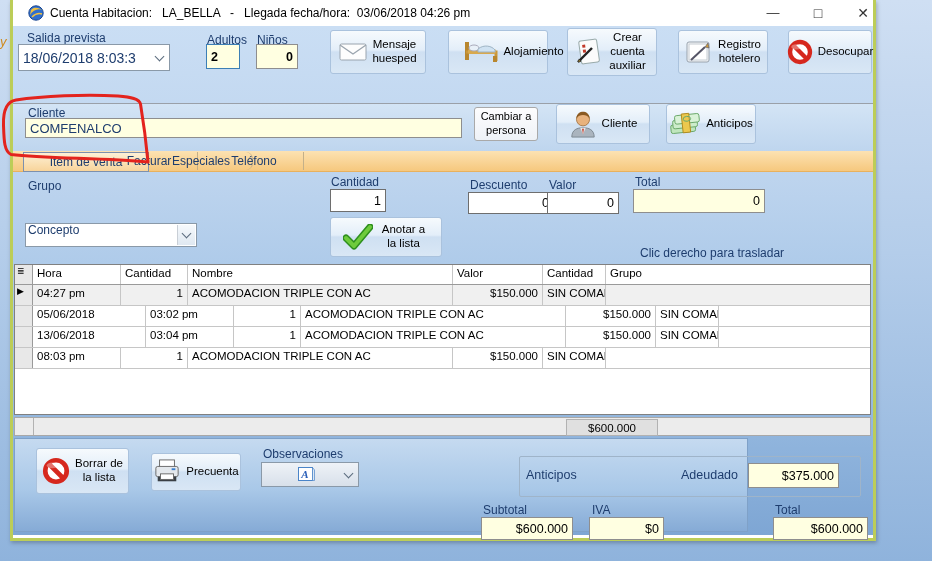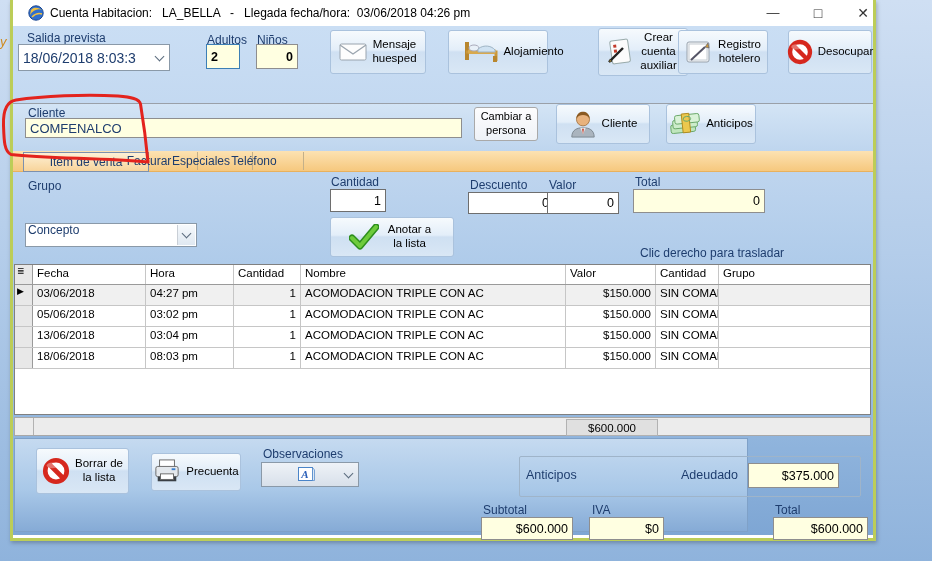--- a/index.html
+++ b/index.html
@@ -91,21 +91,21 @@
           <path d="M3,2 L3,20" stroke="#b8862e" stroke-width="4"></path>
           <path d="M2,12 L32,12 L32,21" stroke="#c9973a" stroke-width="3" fill="none"></path>
           <rect x="4" y="9" width="28" height="5" rx="2" fill="#d8a94e"></rect>
           <ellipse cx="10" cy="8" rx="5" ry="3" fill="#e8f0f8" stroke="#aab"></ellipse>
           <path d="M14,9 C20,4 28,6 31,10 L31,12 L14,12 Z" fill="#cfe2f2" stroke="#9fb4c4"></path>
           <rect x="29" y="16" width="4" height="6" fill="#b8862e"></rect>
         </svg>
         <span class="txt">Alojamiento</span>
       </div>
 
-      <div class="abs btn" style="left:585px;top:2px;width:90px;height:48px;">
+      <div class="abs btn" style="left:554px;top:2px;width:90px;height:48px;">
         <svg class="icon" width="26" height="28" viewBox="0 0 26 28">
           <rect x="4" y="2" width="18" height="23" rx="2" fill="#fbfbfb" stroke="#9aa" transform="rotate(-8 13 13)"></rect>
           <rect x="7" y="6" width="3" height="3" fill="#c23a2a" transform="rotate(-8 13 13)"></rect>
           <rect x="7" y="11" width="3" height="3" fill="#c23a2a" transform="rotate(-8 13 13)"></rect>
           <path d="M2,24 L16,10" stroke="#222" stroke-width="2.4"></path>
           <path d="M2,24 L5,23.4 L2.8,21.4 Z" fill="#d8b03a" stroke="#222" stroke-width="0.6"></path>
         </svg>
         <span class="txt" style="width:42px;">Crear cuenta auxiliar</span>
       </div>
 
@@ -166,21 +166,21 @@
         <span class="txt">Anticipos</span>
       </div>
 
       <div class="tabstrip">
         <div class="tab active" style="left:10px;width:76px;">
           <span>Item de venta</span>
         </div>
         <div class="tab" style="left:88px;width:48px;">
           <span>Facturar</span>
         </div>
-        <div class="tab" style="left:137px;width:54px;">
+        <div class="tab" style="left:137px;width:54px;border-radius:7px;">
           <span>Especiales</span>
         </div>
         <div class="tab" style="left:192px;width:50px;">
           <span>Teléfono</span>
         </div>
       </div>
 
       <span class="abs lbl" style="left:15px;top:153px;">Grupo</span>
       <div class="abs combo" style="left:12px;top:170px;width:172px;height:24px;">
         <span class="combo-btn">
@@ -190,51 +190,49 @@
       <span class="abs lbl" style="left:15px;top:197px;">Concepto</span>
       <div class="abs combo" style="left:12px;top:211px;width:286px;height:23px;">
         <span class="combo-btn">
             <span class="chev"></span>
           </span>
       </div>
 
       <span class="abs lbl" style="left:318px;top:149px;">Cantidad</span>
       <div class="abs wfield right" style="left:317px;top:163px;width:56px;height:23px;">1</div>
 
-      <div class="abs btn" style="left:317px;top:191px;width:124px;height:40px;">
+      <div class="abs btn" style="left:317px;top:191px;width:112px;height:40px;">
         <svg class="icon" width="30" height="26" viewBox="0 0 30 26">
           <polyline points="3,14 11,22 27,3" fill="none" stroke="#2e8f1e" stroke-width="7" stroke-linecap="round" stroke-linejoin="round"></polyline>
           <polyline points="3,14 11,22 27,3" fill="none" stroke="#6ecb3c" stroke-width="4" stroke-linecap="round" stroke-linejoin="round"></polyline>
         </svg>
         <span class="txt" style="width:52px;">Anotar a la lista</span>
       </div>
 
       <span class="abs lbl" style="left:457px;top:152px;">Descuento</span>
       <div class="abs wfield right" style="left:455px;top:166px;width:86px;height:22px;">0</div>
       <span class="abs lbl" style="left:536px;top:152px;">Valor</span>
       <div class="abs wfield right" style="left:534px;top:166px;width:72px;height:22px;">0</div>
       <span class="abs lbl" style="left:622px;top:149px;">Total</span>
       <div class="abs yfield right" style="left:620px;top:163px;width:132px;height:24px;">0</div>
 
       <span class="abs lbl" style="left:627px;top:220px;">Clic derecho para trasladar</span>
 
       <div class="grid">
         <div class="grow ghead">
           <div class="gc c-sel">≣</div>
-          <div class="gc c-fecha">Fecha</div>
           <div class="gc c-hora">Hora</div>
           <div class="gc c-cant" style="text-align:left;">Cantidad</div>
           <div class="gc c-nom">Nombre</div>
           <div class="gc c-val" style="text-align:left;">Valor</div>
           <div class="gc c-com">Cantidad</div>
           <div class="gc c-gru">Grupo</div>
         </div>
         <div class="grow row-sel">
           <div class="gc c-sel">▶</div>
-          <div class="gc c-fecha">03/06/2018</div>
           <div class="gc c-hora">04:27 pm</div>
           <div class="gc c-cant">1</div>
           <div class="gc c-nom">ACOMODACION TRIPLE CON AC</div>
           <div class="gc c-val">$150.000</div>
           <div class="gc c-com">SIN COMANDA</div>
           <div class="gc c-gru"></div>
         </div>
         <div class="grow">
           <div class="gc c-sel"></div>
           <div class="gc c-fecha">05/06/2018</div>
@@ -250,21 +248,20 @@
           <div class="gc c-fecha">13/06/2018</div>
           <div class="gc c-hora">03:04 pm</div>
           <div class="gc c-cant">1</div>
           <div class="gc c-nom">ACOMODACION TRIPLE CON AC</div>
           <div class="gc c-val">$150.000</div>
           <div class="gc c-com">SIN COMANDA</div>
           <div class="gc c-gru"></div>
         </div>
         <div class="grow">
           <div class="gc c-sel"></div>
-          <div class="gc c-fecha">18/06/2018</div>
           <div class="gc c-hora">08:03 pm</div>
           <div class="gc c-cant">1</div>
           <div class="gc c-nom">ACOMODACION TRIPLE CON AC</div>
           <div class="gc c-val">$150.000</div>
           <div class="gc c-com">SIN COMANDA</div>
           <div class="gc c-gru"></div>
         </div>
       </div>
 
       <div class="gfooter">

